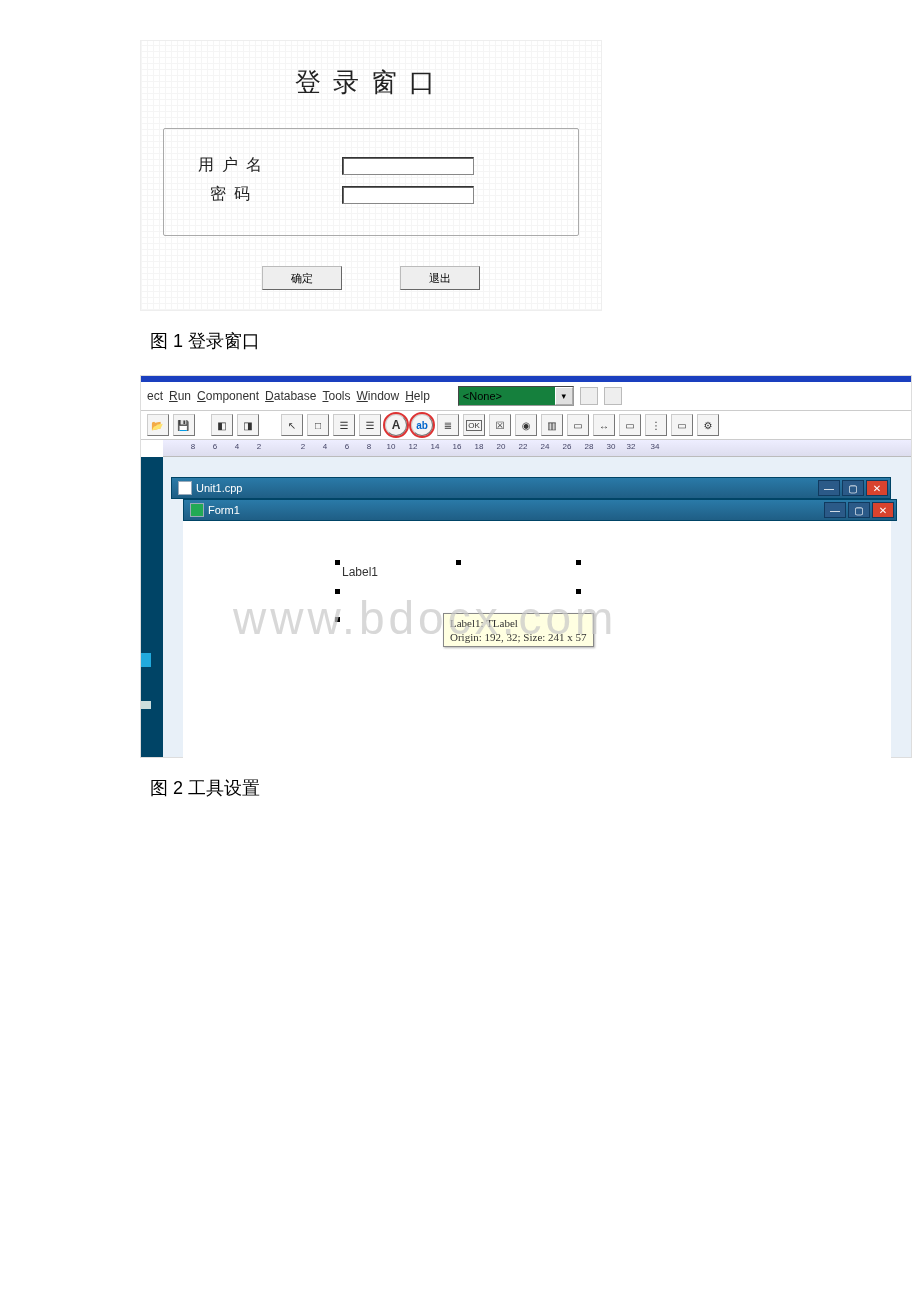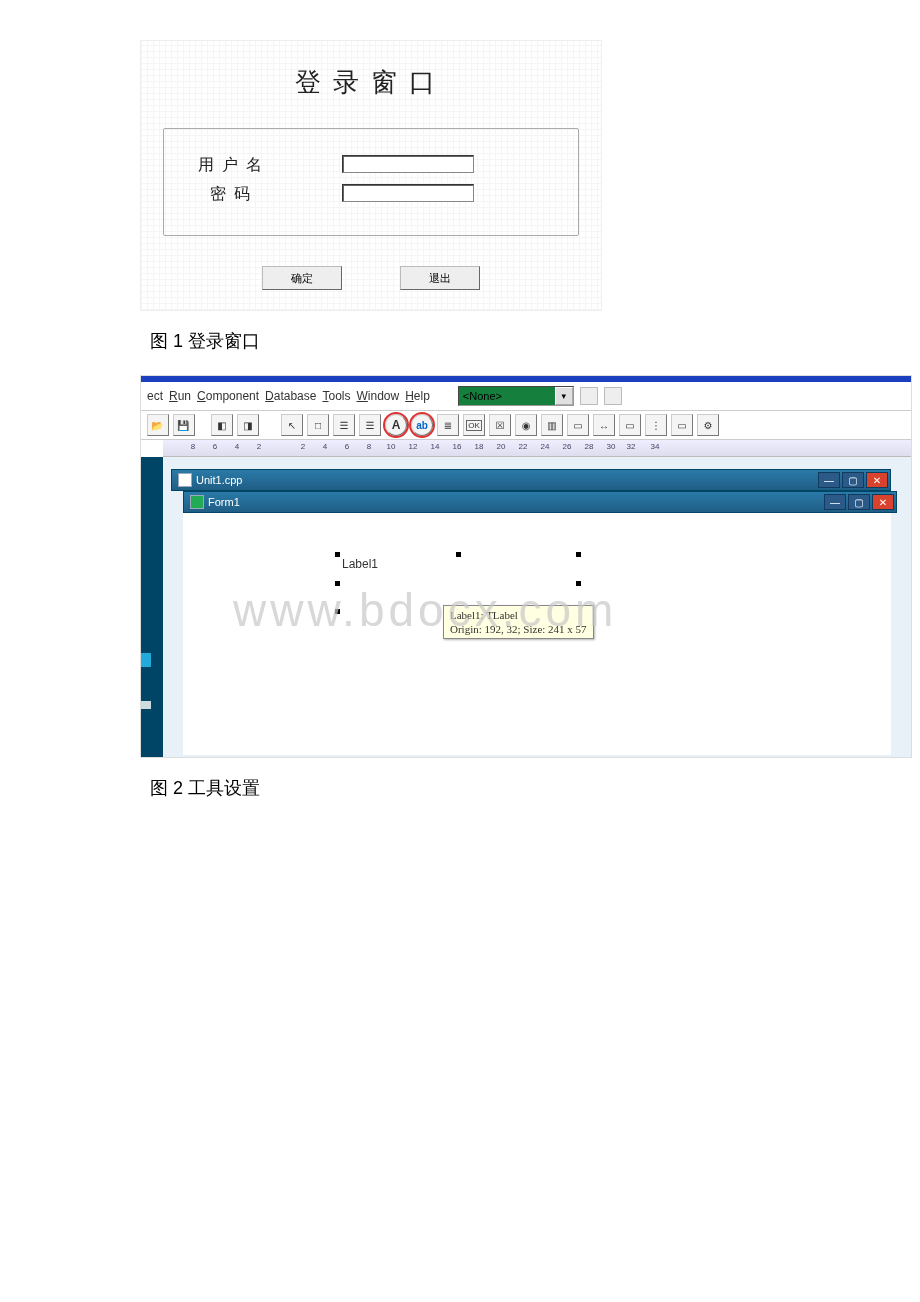--- a/index.html
+++ b/index.html
@@ -31,20 +31,21 @@
   }
   .login-fieldset {
     border: 1px solid #aaa;
     border-radius: 2px;
     margin: 0 12px 0 12px;
     padding: 18px 10px 22px 10px;
     background: transparent;
   }
   .login-row {
     display: flex;
+    align-items: center;
     margin: 8px 0;
     gap: 48px;
   }
   .login-label {
     width: 120px;
     text-align: center;
     font-family: "KaiTi", serif;
     font-size: 16px;
     letter-spacing: 8px;
     color: #222;
@@ -209,21 +210,21 @@
   }
   .left-strip .marker2 {
     position: absolute;
     left: 0; top: 244px;
     width: 10px; height: 8px;
     background: #cdd;
   }
   .inner-window {
     position: absolute;
     left: 30px;
-    top: 12px;
+    top: 20px;
     width: 720px;
   }
   .title-bar {
     display: flex;
     align-items: center;
     height: 20px;
     background: linear-gradient(#2b6, #0a6fa0);
     border: 1px solid #046;
     color: #fff;
     font-family: Tahoma, sans-serif;

